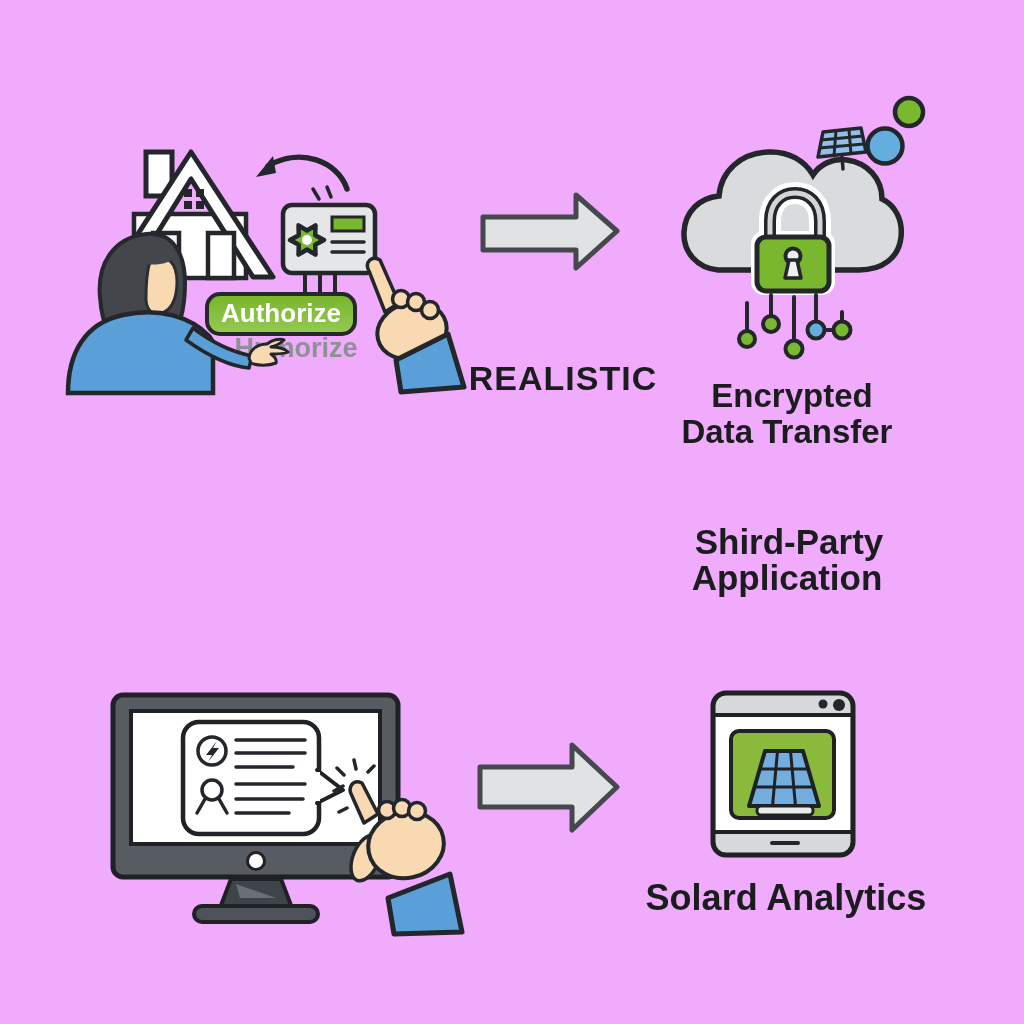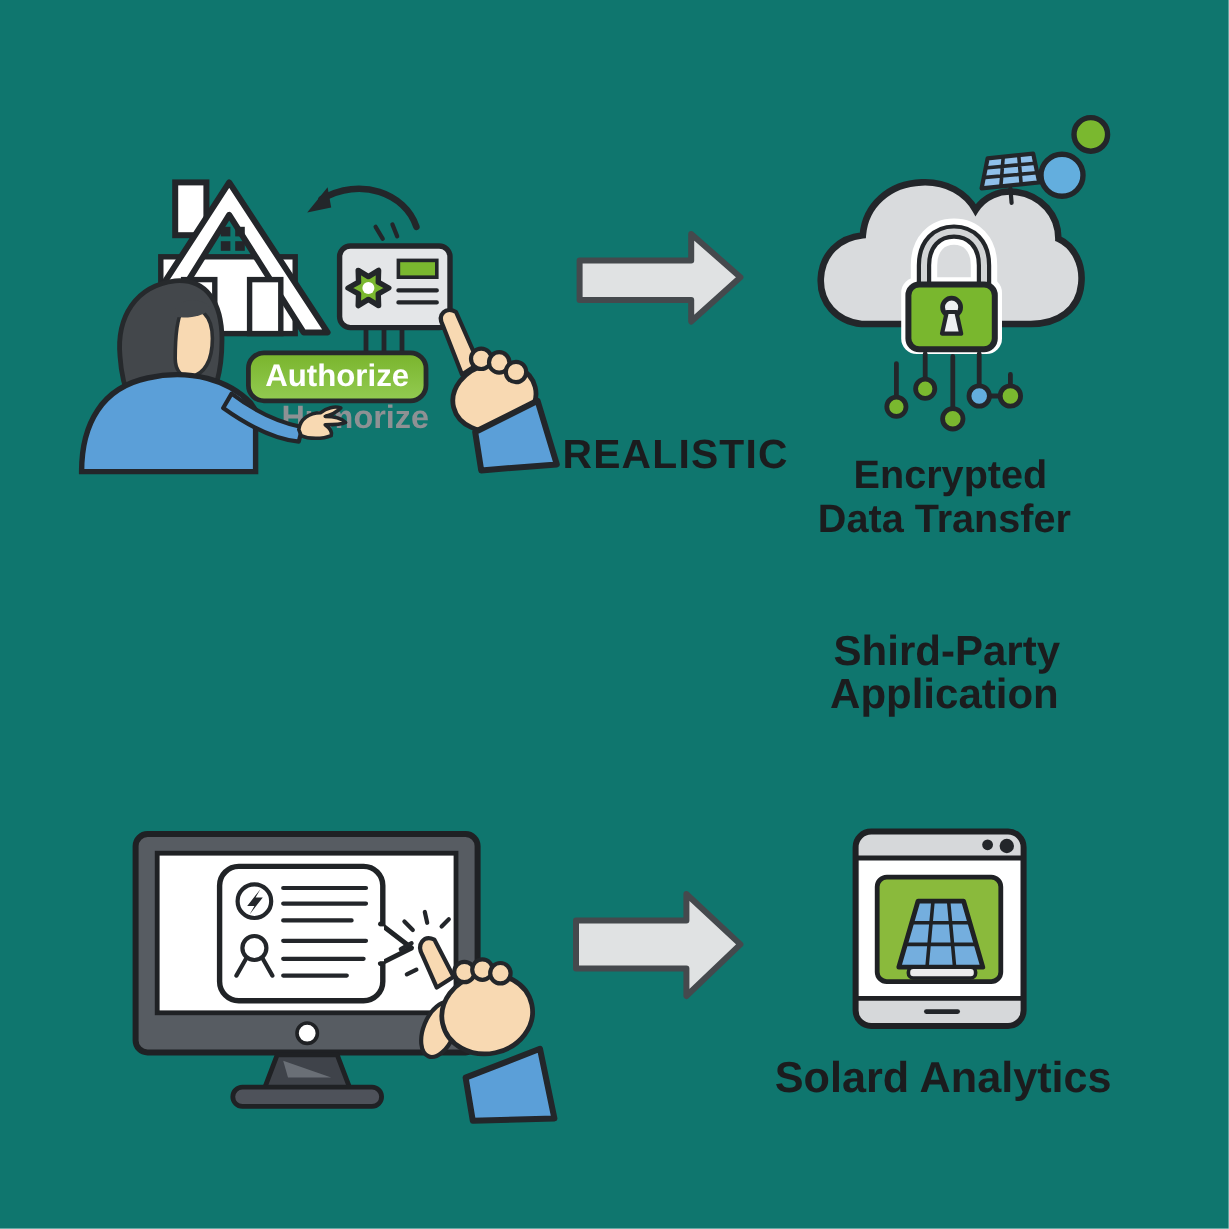--- a/index.html
+++ b/index.html
@@ -1,16 +1,16 @@
 <!DOCTYPE html>
 <html><head>
 <meta charset="utf-8">
 <style>
   html,body{margin:0;padding:0;background:#ffffff;}
-  .stage{position:relative;width:1024px;height:1024px;background:#0f766e;overflow:hidden;
+  .stage{position:relative;width:1024px;height:1024px;background:#f0abfc;overflow:hidden;
          font-family:"Liberation Sans","DejaVu Sans",sans-serif;}
   svg{display:block;}
   text{font-family:"Liberation Sans","DejaVu Sans",sans-serif;font-weight:700;}
   .cap{fill:#1b1c1e;}
   .tw{fill:#ffffff;}
   .tg{fill:#8e9194;}
 </style>
 </head>
 <body>
 

